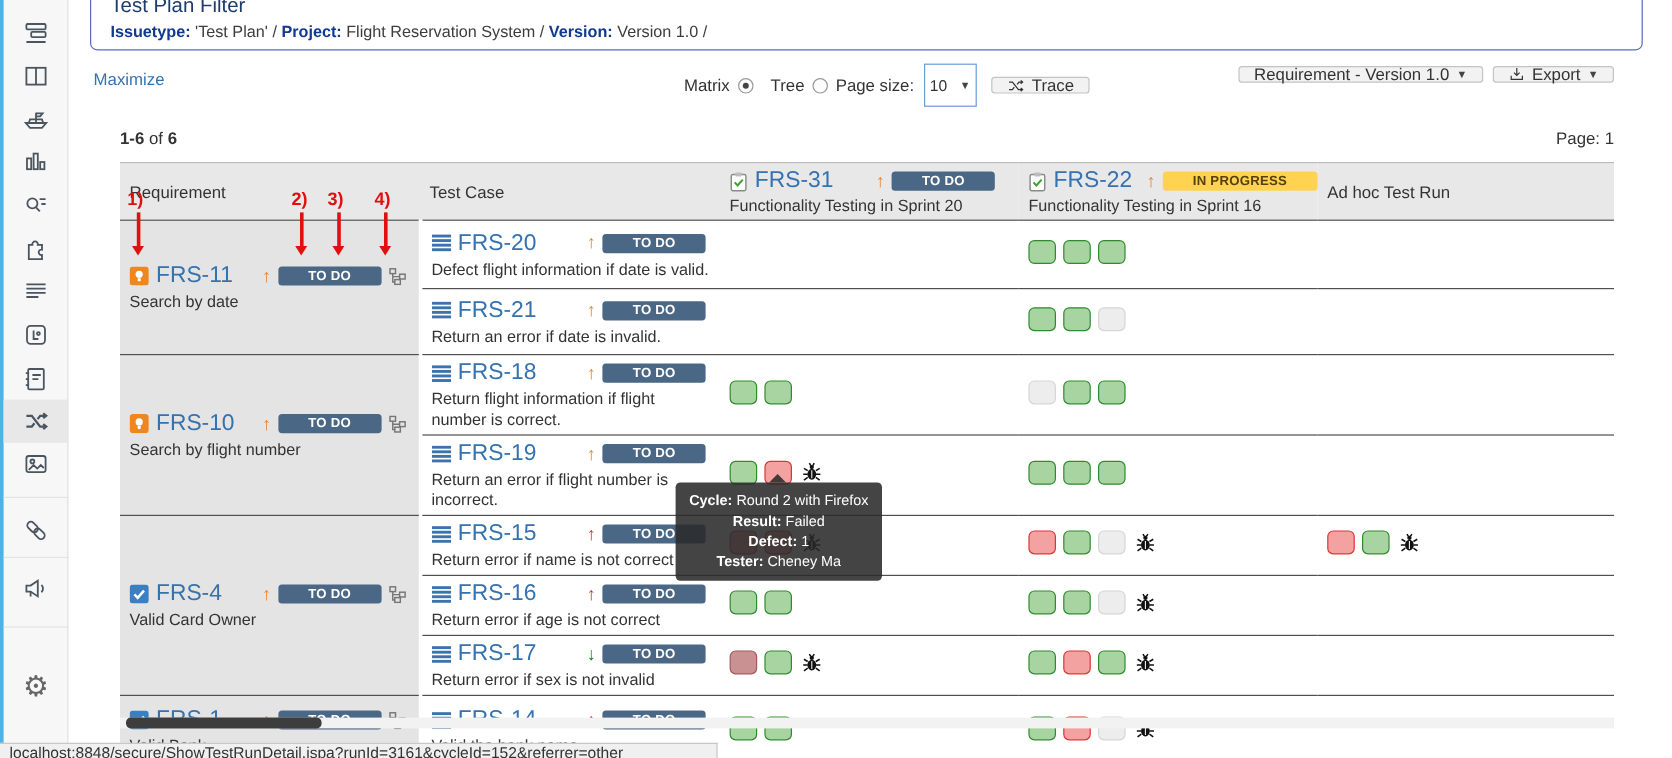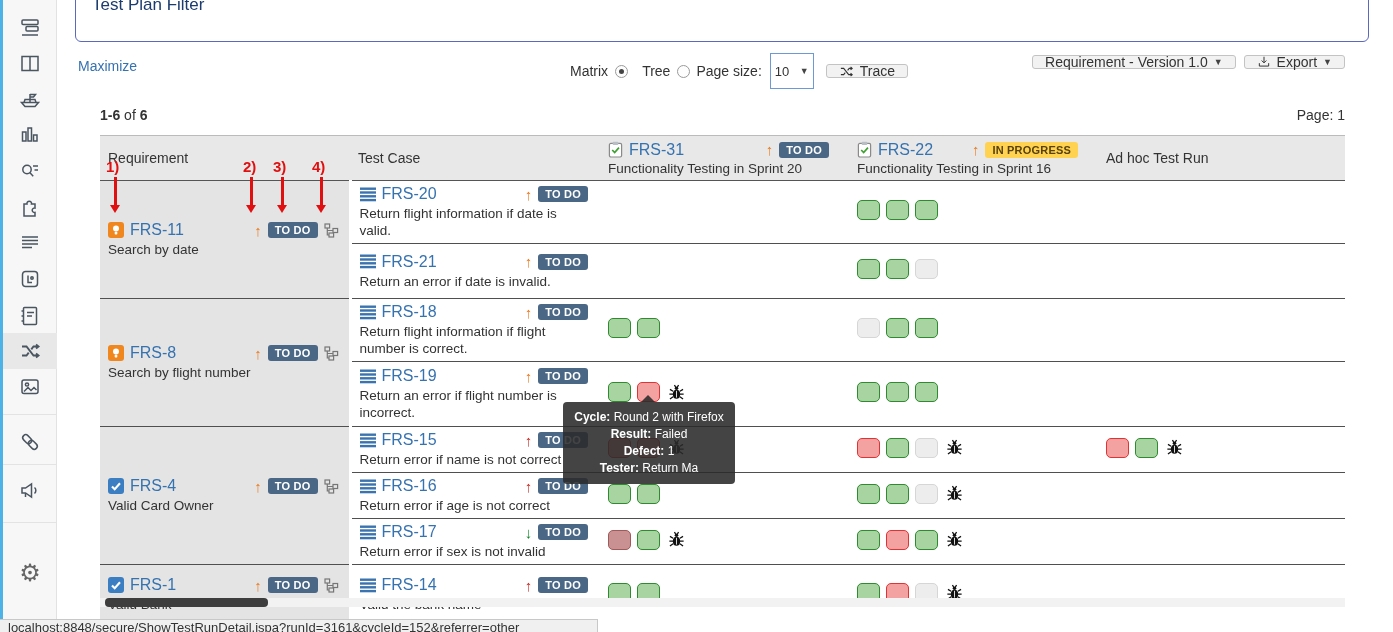--- a/index.html
+++ b/index.html
@@ -52,24 +52,24 @@
     font-weight:normal; font-size:14px; text-align:left; vertical-align:middle; padding:4px 8px; height:45px; }
   #matrix td { vertical-align:middle; border-top:1px solid #4f4f4f; padding:4px 8px; }
   #matrix td.req { background:#e4e4e4; border-right:3px solid #fff; padding:4px 10px 4px 8px; }
   tbody tr:nth-child(1){height:57px} tbody tr:nth-child(2){height:55px}
   tbody tr:nth-child(3){height:55px} tbody tr:nth-child(4){height:65px}
   tbody tr:nth-child(5){height:46px} tbody tr:nth-child(6){height:46px}
   tbody tr:nth-child(7){height:46px} tbody tr:nth-child(8){height:60px}
 
   .tline, .rline { display:flex; align-items:center; gap:6px; }
   .sp { flex:1; }
-  .key { color:#3572b0; font-size:16px; text-decoration:none; cursor:pointer; white-space:nowrap; }
+  .key { color:#3572b0; font-size:19px; text-decoration:none; cursor:pointer; white-space:nowrap; }
   .tsum, .rsum { font-size:13.5px; color:#333; margin-top:2px; line-height:17px; }
   .run-name { font-size:13.5px; color:#333; margin-top:2px; }
-  .badge { font-size:11px; font-weight:bold; border-radius:3px; padding:2px 7px; letter-spacing:.2px; white-space:nowrap; }
+  .badge { font-size:11px; font-weight:bold; border-radius:3px; padding:2px 25px; letter-spacing:.2px; white-space:nowrap; }
   .badge.todo { background:var(--badge_todo_bg); color:#fff; }
   .badge.inprog { background:var(--badge_inprogress_bg); color:#574108; }
   .pri { font-weight:bold; font-size:15px; line-height:1; }
   .pri.major { color:var(--pri_orange); }
   .pri.critical { color:var(--pri_red); }
   .pri.minor { color:var(--pri_green); }
   .type-icon, .tc-icon, .tp-icon, .hier { display:inline-flex; flex:none; }
 
   .squares { display:inline-flex; align-items:center; gap:6px; }
   .sq { width:23px; height:20px; border-radius:5px; border:1.5px solid; display:inline-block; cursor:pointer; }
@@ -198,20 +198,28 @@
         </svg>
     </div>
     <div class="sb-div" style="top:522px"></div>
     <div class="sb-item" style="top:555px">
       <span class="gear-glyph">⚙</span>
     </div>
   </div>
 
   <div id="filter-box">
     <div id="filter-title">Test Plan Filter</div>
+    <div id="filter-criteria">
+      <b>Issuetype:</b>
+      <span>'Test Plan' / </span>
+      <b>Project:</b>
+      <span>Flight Reservation System / </span>
+      <b>Version:</b>
+      <span>Version 1.0 /</span>
+    </div>
   </div>
 
   <a id="maximize" class="link">Maximize</a>
 
   <div id="toolbar-mid">
     <span>Matrix</span>
     <span class="radio sel"></span>
     <span style="margin-left:8px">Tree</span>
     <span class="radio"></span>
     <span style="">Page size:</span>
@@ -332,21 +340,21 @@
                     <rect x="0" y="8.1" width="16" height="2.4"></rect>
                     <rect x="0" y="11.9" width="16" height="2.4"></rect>
                   </g>
                 </svg>
               </span>
               <a class="key">FRS-20</a>
               <span class="sp"></span>
               <span class="pri major">↑</span>
               <span class="badge todo" style="margin-right:4px">TO DO</span>
             </div>
-            <div class="tsum">Return flight information if date is valid.</div>
+            <div class="tsum">Defect flight information if date is valid.</div>
           </td>
           <td class="run"><span class="squares"></span></td>
           <td class="run"><span class="squares">
               <span class="sq pass"></span>
               <span class="sq pass"></span>
               <span class="sq pass"></span>
             </span></td>
           <td class="run"><span class="squares"></span></td>
         </tr>
         <tr>
@@ -380,21 +388,21 @@
         <tr>
           <td class="req" rowspan="2">
             <div class="rline">
               <span class="type-icon">
                 <svg width="16" height="16" viewBox="0 0 16 16">
                   <rect width="16" height="16" rx="3" fill="#f0861e"></rect>
                   <circle cx="8" cy="6.6" r="3" fill="#fff"></circle>
                   <rect x="6.7" y="9.8" width="2.6" height="2.6" rx="0.6" fill="#fff"></rect>
                 </svg>
               </span>
-              <a class="key">FRS-8</a>
+              <a class="key">FRS-10</a>
               <span class="sp"></span>
               <span class="pri major">↑</span>
               <span class="badge todo">TO DO</span>
               <span class="hier">
                 <svg width="15" height="15" viewBox="0 0 15 15" fill="none" stroke="#767676" stroke-width="1.2">
                   <rect x="1" y="1" width="4.6" height="4"></rect>
                   <rect x="9" y="5.5" width="4.6" height="4"></rect>
                   <rect x="5" y="10" width="4.6" height="4"></rect>
                   <path d="M3.3 5v7h1.7M3.3 7.5h5.7"></path>
                 </svg>
@@ -725,21 +733,21 @@
   <span class="ann-arrow" style="left:250px;top:177px;height:29px"></span>
   <span class="ann-label" style="left:273px;top:158px">3)</span>
   <span class="ann-arrow" style="left:281px;top:177px;height:29px"></span>
   <span class="ann-label" style="left:312px;top:158px">4)</span>
   <span class="ann-arrow" style="left:320px;top:177px;height:29px"></span>
 
   <div id="run-tooltip">
     <div class="tt-line"><b>Cycle:</b> <span>Round 2 with Firefox</span></div>
     <div class="tt-line"><b>Result:</b> <span>Failed</span></div>
     <div class="tt-line"><b>Defect:</b> <span>1</span></div>
-    <div class="tt-line"><b>Tester:</b> <span>Return Ma</span></div>
+    <div class="tt-line"><b>Tester:</b> <span>Cheney Ma</span></div>
   </div>
 
   <div id="hscroll-track">
     <div id="hscroll-thumb"></div>
   </div>
   <div id="status-bar">
     <span>localhost:8848/secure/ShowTestRunDetail.jspa?runId=3161&amp;cycleId=152&amp;referrer=other</span>
   </div>
 
 </div>

